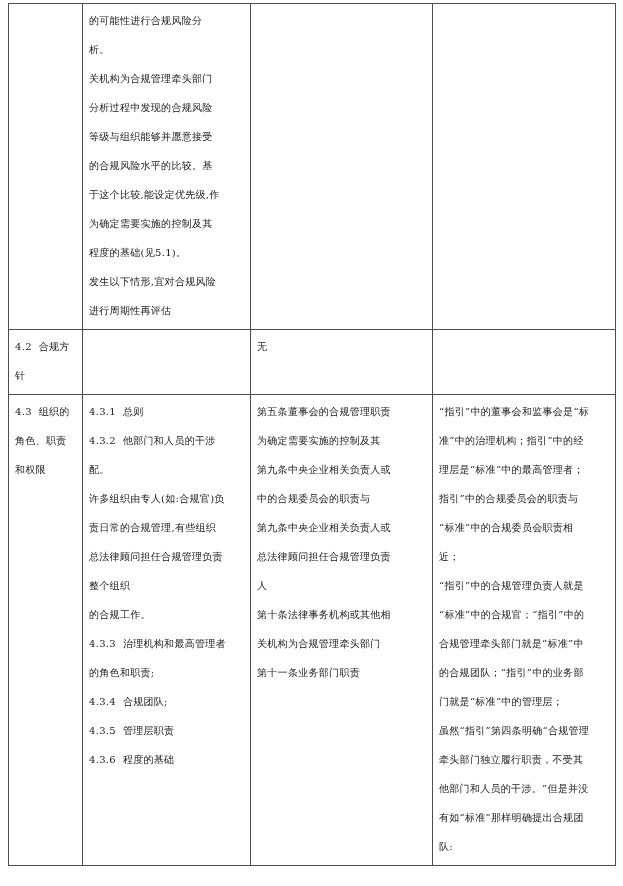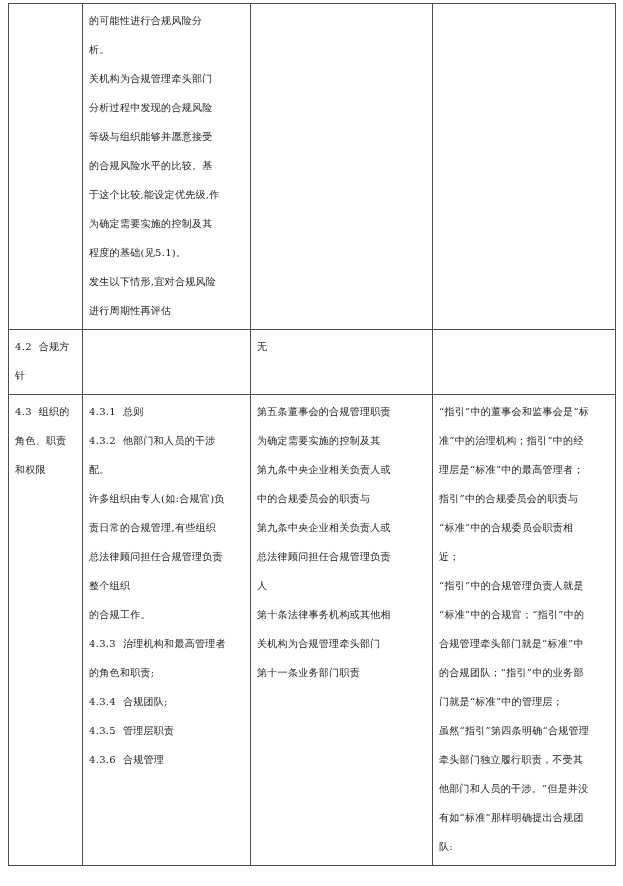--- a/index.html
+++ b/index.html
@@ -94,21 +94,21 @@
             <div class="line">配。</div>
             <div class="line">许多组织由专人(如:合规官)负</div>
             <div class="line">责日常的合规管理,有些组织</div>
             <div class="line">总法律顾问担任合规管理负责</div>
             <div class="line">整个组织</div>
             <div class="line">的合规工作。</div>
             <div class="line">4.3.3  治理机构和最高管理者</div>
             <div class="line">的角色和职责;</div>
             <div class="line">4.3.4  合规团队;</div>
             <div class="line">4.3.5  管理层职责</div>
-            <div class="line">4.3.6  合规管理</div>
+            <div class="line">4.3.6  程度的基础</div>
           </td>
         <td class="cell-lines">
             <div class="line">第五条董事会的合规管理职责</div>
             <div class="line">为确定需要实施的控制及其</div>
             <div class="line">第九条中央企业相关负责人或</div>
             <div class="line">中的合规委员会的职责与</div>
             <div class="line">第九条中央企业相关负责人或</div>
             <div class="line">总法律顾问担任合规管理负责</div>
             <div class="line">人</div>
             <div class="line">第十条法律事务机构或其他相</div>

